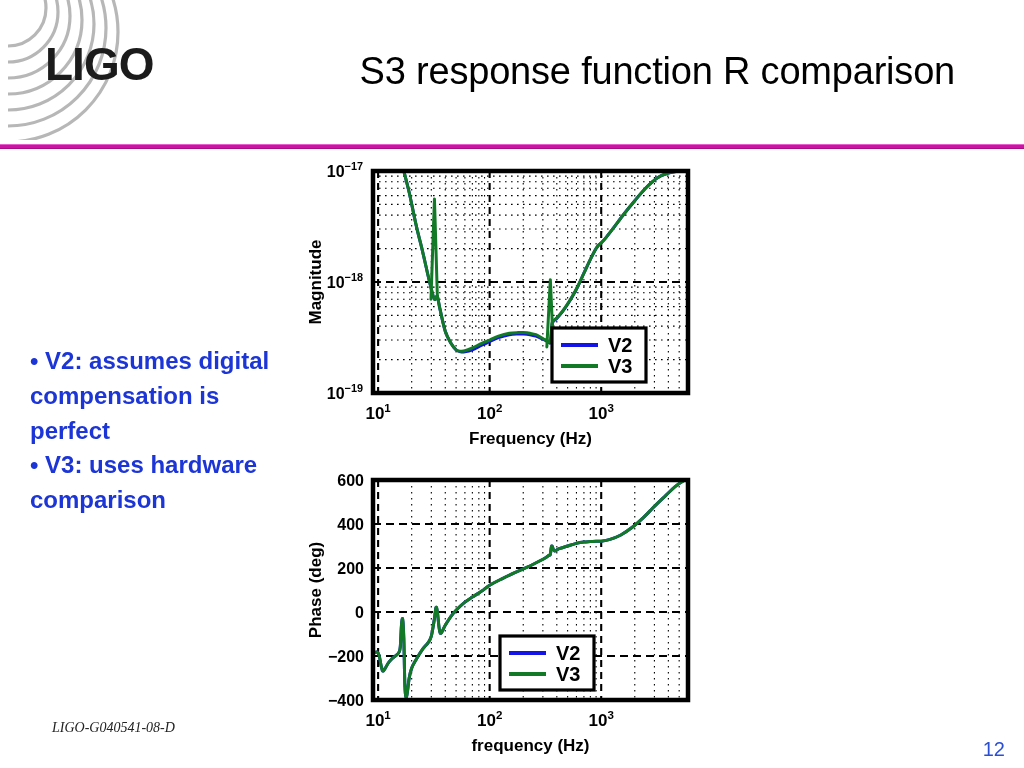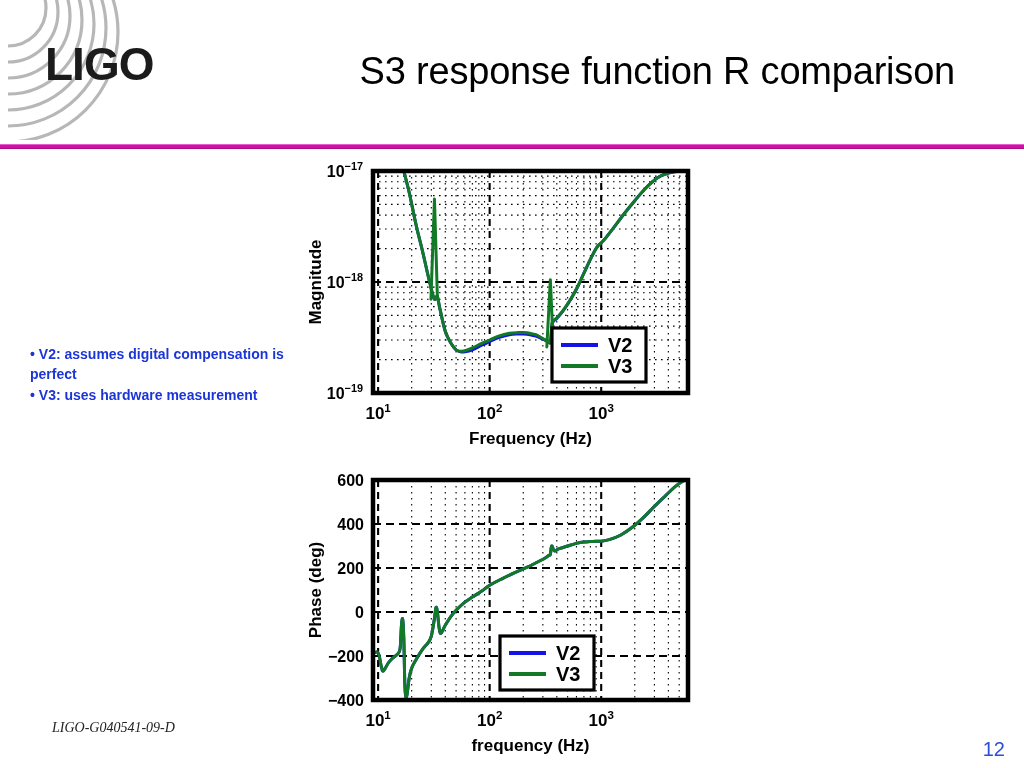--- a/index.html
+++ b/index.html
@@ -49,21 +49,21 @@
   }
 
   
   #bullets {
     position: absolute;
     left: 30px;
     top: 344px;
     width: 255px;
     color: #1c35d6;
     font-weight: bold;
-    font-size: 14px;
+    font-size: 24px;
     line-height: 1.45;
     font-family: "Liberation Sans", sans-serif;
   }
   #bullets .bullet-line { white-space: pre-wrap; }
 
   
   #chart-magnitude {
     position: absolute;
     left: 288px;
     top: 150px;
@@ -117,21 +117,21 @@
     <text x="45" y="80" font-family="Liberation Sans, sans-serif" font-size="46" font-weight="bold" fill="#1b1b1b" letter-spacing="-1">LIGO</text>
   </svg>
 </div>
 
 <div id="slide-title">S3 response function R comparison</div>
 
 <div id="divider"></div>
 
 <div id="bullets">
   <div class="bullet-line">• V2: assumes digital compensation is perfect</div>
-  <div class="bullet-line">• V3: uses hardware measurement</div>
+  <div class="bullet-line">• V3: uses hardware comparison</div>
 </div>
 
 <div id="chart-magnitude">
     <svg width="420" height="300" viewBox="0 0 420 300">
       <rect x="85" y="21" width="315" height="222" fill="#ffffff"></rect>
       <g>
         <line x1="85" y1="21" x2="85" y2="243" stroke="#000" stroke-width="1.1" stroke-dasharray="1.6 4.4"></line>
         <line x1="123.68328199736277" y1="21" x2="123.68328199736277" y2="243" stroke="#000" stroke-width="1.1" stroke-dasharray="1.6 4.4"></line>
         <line x1="143.32582419367708" y1="21" x2="143.32582419367708" y2="243" stroke="#000" stroke-width="1.1" stroke-dasharray="1.6 4.4"></line>
         <line x1="157.2624296728095" y1="21" x2="157.2624296728095" y2="243" stroke="#000" stroke-width="1.1" stroke-dasharray="1.6 4.4"></line>
@@ -264,14 +264,14 @@
       <g>
         <rect x="212" y="176" width="94" height="54" fill="#fff" stroke="#000" stroke-width="3.2"></rect>
         <line x1="221" y1="193" x2="258" y2="193" stroke="#1414e6" stroke-width="4.2"></line>
         <text x="268" y="200" font-family="Liberation Sans, sans-serif" font-size="20" font-weight="bold" fill="#000">V2</text>
         <line x1="221" y1="214" x2="258" y2="214" stroke="#127a26" stroke-width="4.2"></line>
         <text x="268" y="221" font-family="Liberation Sans, sans-serif" font-size="20" font-weight="bold" fill="#000">V3</text>
       </g>
     </svg>
   </div>
 
-<div id="footer-doc">LIGO-G040541-09-D</div>
+<div id="footer-doc">LIGO-G040541-08-D</div>
 <div id="page-number">12</div>
 
 </body></html>

